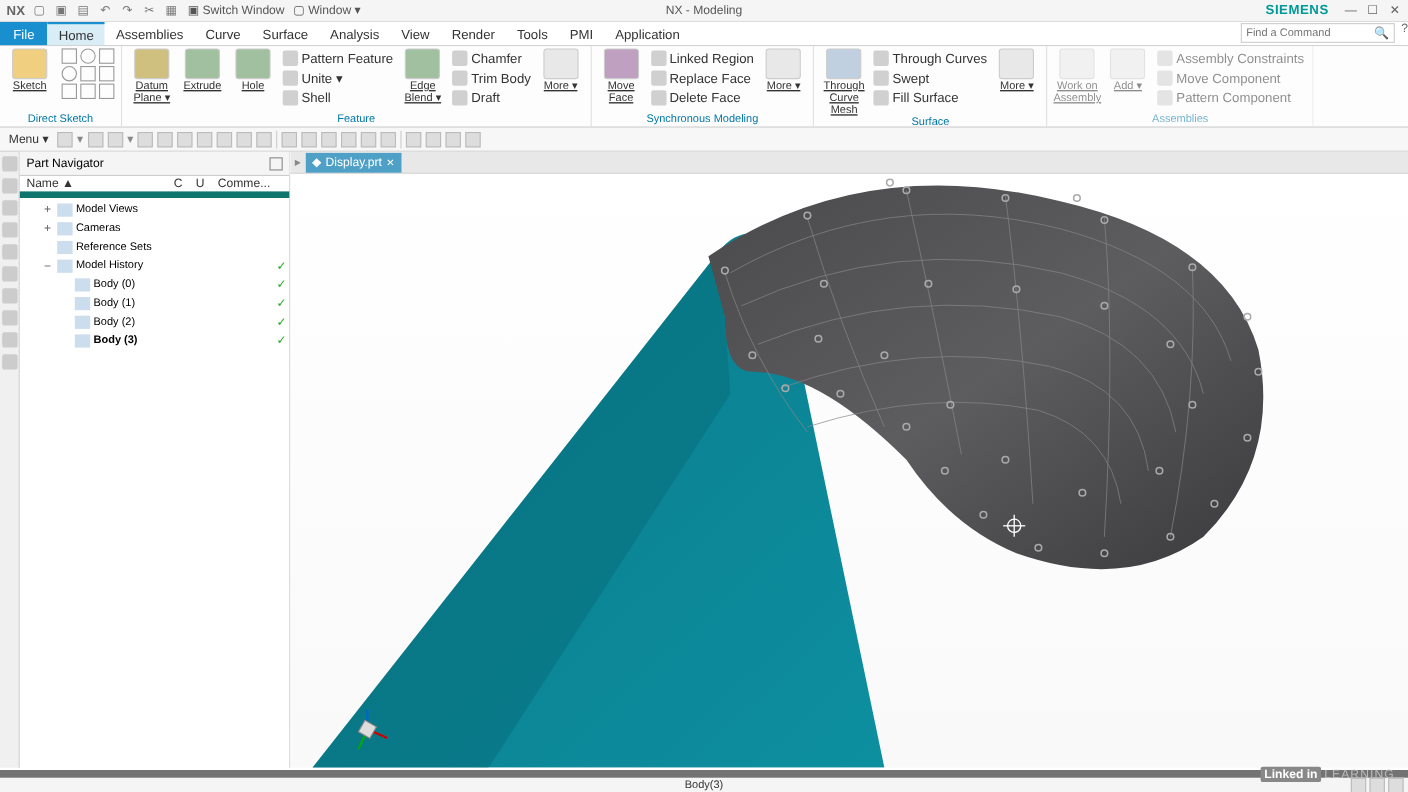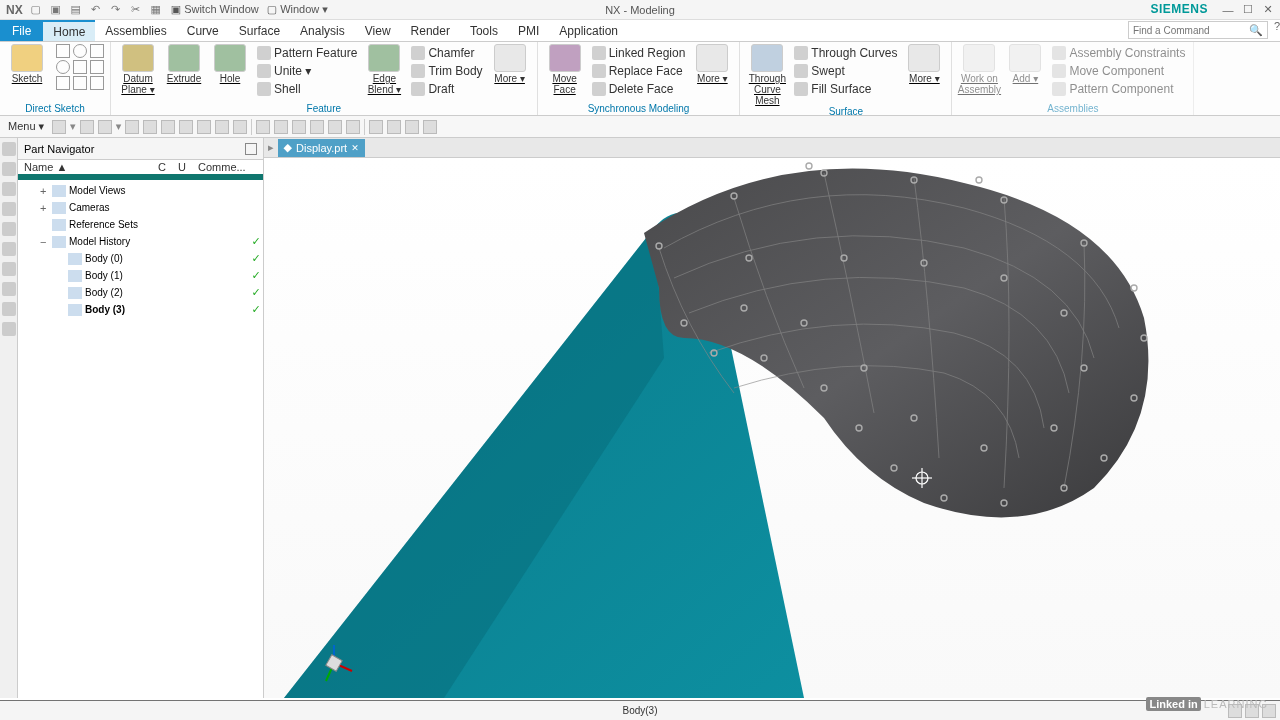--- a/index.html
+++ b/index.html
@@ -66,21 +66,21 @@
 .nav-row.indent2 { padding-left:38px; }
 .nav-row.bold .txt { font-weight:bold; }
 
 .viewport { flex:1; position:relative; background:#fefefe; overflow:hidden; }
 .tab-strip { height:20px; background:#e8e8e8; border-bottom:1px solid #ccc; display:flex; align-items:center; }
 .doc-tab { background:#4fa0c7; color:#fff; height:18px; display:flex; align-items:center; padding:0 6px; gap:4px; font-size:10px; }
 .doc-tab .x { font-size:9px; }
 .canvas { position:absolute; top:20px; left:0; right:0; bottom:0; background:linear-gradient(#ffffff,#f9f9f9); }
 
 
-.statusbar { position:absolute; bottom:0; left:0; right:0; height:20px; background:#f5f5f5; border-top:1px solid #737373; display:flex; align-items:center; justify-content:center; }
+.statusbar { position:absolute; bottom:0; left:0; right:0; height:20px; background:#f5f5f5; border-top:7px solid #737373; display:flex; align-items:center; justify-content:center; }
 .statusbar .sel { font-size:10px; color:#333; }
 .statusbar .sicons { position:absolute; right:4px; display:flex; gap:3px; }
 .statusbar .sicons .si { width:14px; height:14px; background:#ddd; border:1px solid #bbb; }
 
 
 .watermark { position:absolute; bottom:10px; right:12px; color:#999; font-size:11px; z-index:200; }
 .watermark .li { background:#888; color:#fff; padding:1px 3px; border-radius:2px; font-weight:bold; }
 
 svg.model { position:absolute; top:0; left:0; }
 </style>

